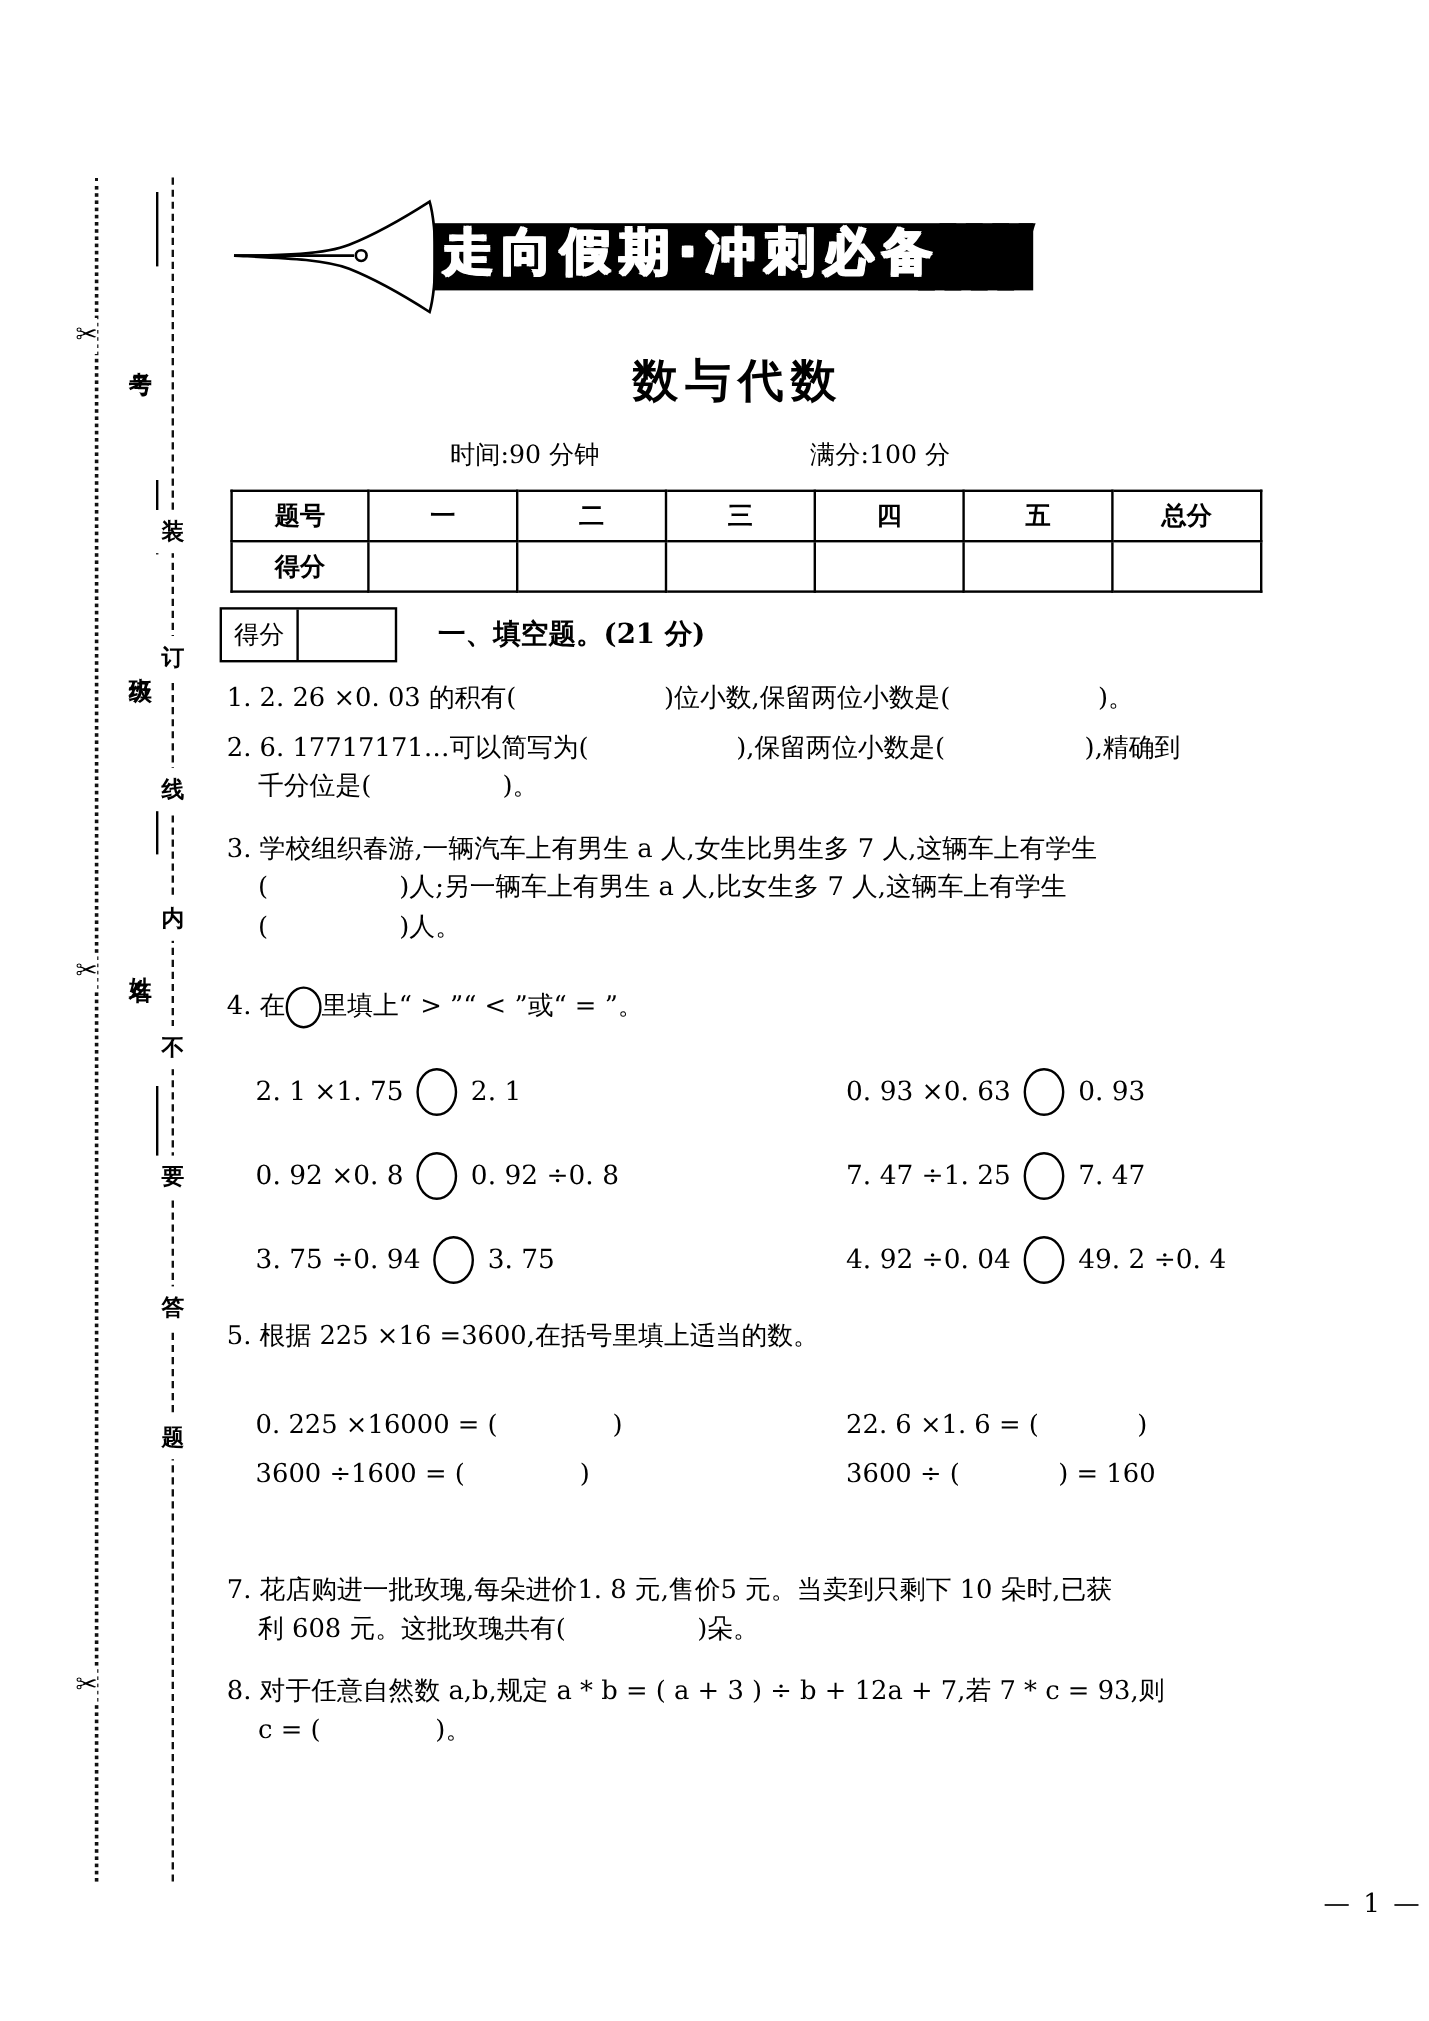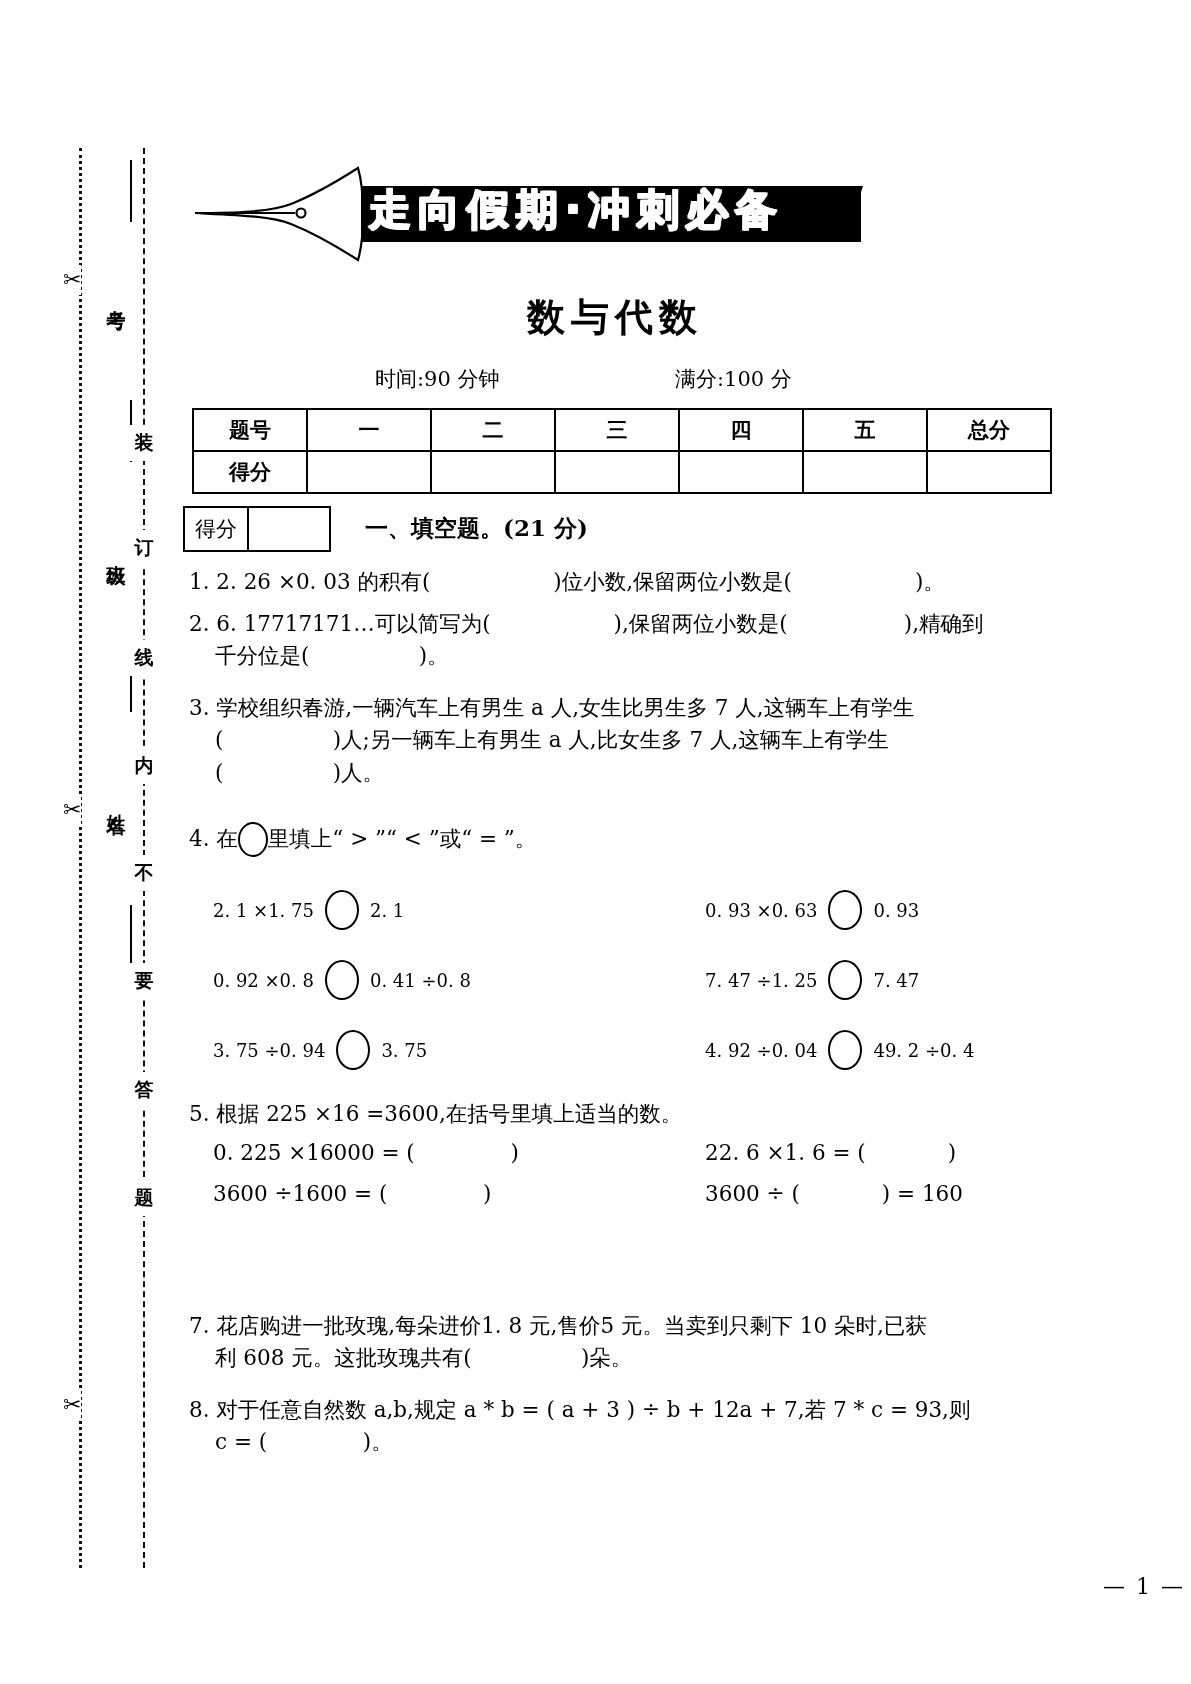--- a/index.html
+++ b/index.html
@@ -203,21 +203,21 @@
   }
   .q .ln { white-space: pre; display: block; }
   .q .indent { padding-left: 26px; }
 
   
   .cmp-row {
     position: absolute;
     left: 14px;
     width: 890px;
     display: flex;
-    font-size: 18px;
+    font-size: 22px;
   }
   .cmp-cell {
     display: flex;
     align-items: center;
     gap: 11px;
     white-space: pre;
   }
   .cmp-cell.left { width: 500px; padding-left: 24px; }
   .cmp-cell.right { width: 380px; }
   .circle {
@@ -233,20 +233,21 @@
     vertical-align: -7px;
   }
 
   
   .eq-row {
     position: absolute;
     left: 14px;
     width: 890px;
     display: flex;
     font-size: 21.5px;
+    margin-top: 35px;
   }
   .eq-row .c1 { width: 500px; padding-left: 24px; white-space: pre; }
   .eq-row .c2 { width: 380px; white-space: pre; }
 
   .page-num {
     position: absolute;
     right: 6px;
     bottom: 85px;
     font-size: 22px;
     letter-spacing: 2px;
@@ -375,21 +376,21 @@
       <span>0. 93 ×0. 63</span>
       <span class="circle"></span>
       <span>0. 93</span>
     </div>
   </div>
 
   <div class="cmp-row" style="top:960px">
     <div class="cmp-cell left">
       <span>0. 92 ×0. 8</span>
       <span class="circle"></span>
-      <span>0. 41 ÷0. 8</span>
+      <span>0. 92 ÷0. 8</span>
     </div>
     <div class="cmp-cell right">
       <span>7. 47 ÷1. 25</span>
       <span class="circle"></span>
       <span>7. 47</span>
     </div>
   </div>
 
   <div class="cmp-row" style="top:1030px">
     <div class="cmp-cell left">

